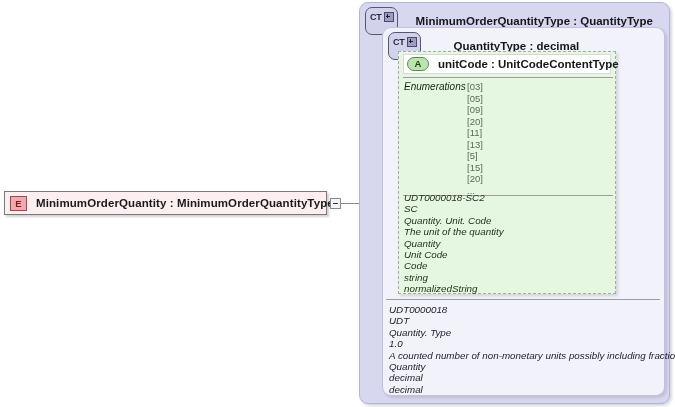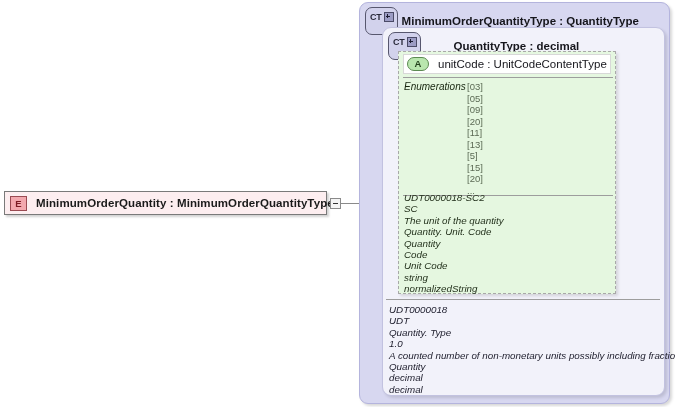--- a/index.html
+++ b/index.html
@@ -93,21 +93,21 @@
   }
   #ct-outer-header {
     position: absolute;
     left: 5px;
     top: 4px;
     display: flex;
     align-items: center;
     white-space: nowrap;
   }
   #ct-outer-header .hdr-label {
-    margin-left: 4px;
+    margin-left: 18px;
     font-size: 11.5px;
     font-weight: bold;
     color: #16161c;
   }
 
   
   .ct-icon {
     display: inline-flex;
     align-items: center;
     height: 28px;
@@ -207,21 +207,21 @@
     font-size: 9.5px;
     font-weight: bold;
     color: #23401c;
     line-height: 11px;
     text-align: center;
     flex: none;
   }
   #attr-title .a-label {
     margin-left: 9px;
     font-size: 11.5px;
-    font-weight: normal;
+    font-weight: bold;
     color: #16161c;
     white-space: nowrap;
   }
 
   .hrule {
     position: absolute;
     height: 1px;
     background: #9d9d9d;
   }
 
@@ -323,25 +323,25 @@
       <div>[15]</div>
       <div>[20]</div>
       <div>...</div>
     </div>
 
   <div class="hrule" style="left:4px; top:143px; width:210px;"></div>
 
   <div id="attr-annot">
       <div>UDT0000018-SC2</div>
       <div>SC</div>
+      <div>Quantity. Unit. Code</div>
       <div>The unit of the quantity</div>
-      <div>Quantity. Unit. Code</div>
       <div>Quantity</div>
+      <div>Unit Code</div>
       <div>Code</div>
-      <div>Unit Code</div>
       <div>string</div>
       <div>normalizedString</div>
     </div>
 </div>
 
 <div class="hrule" style="left:386px; top:299px; width:274px;"></div>
 <div id="outer-annot">
     <div>UDT0000018</div>
     <div>UDT</div>
     <div>Quantity. Type</div>

